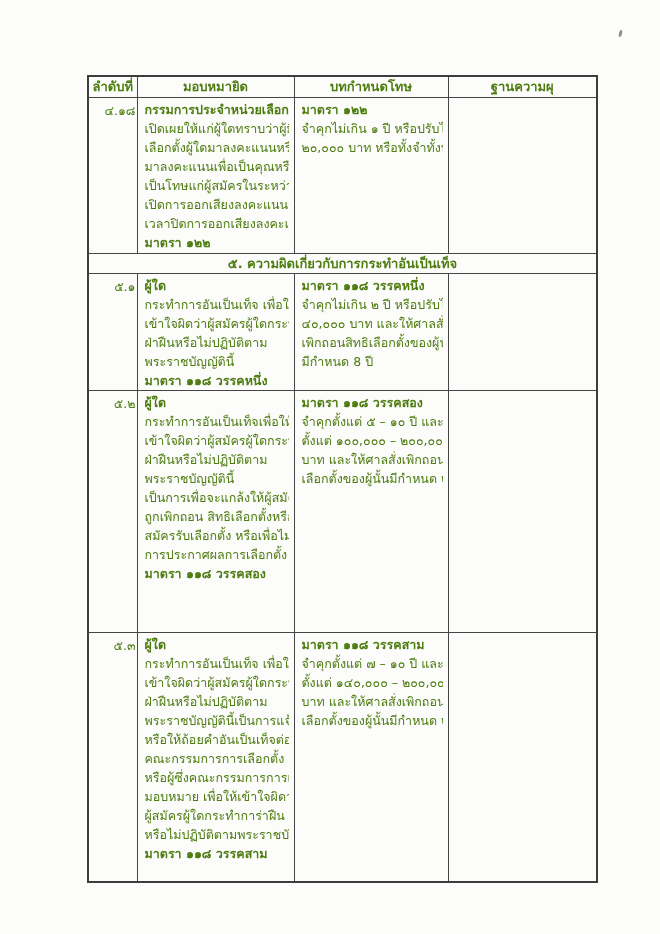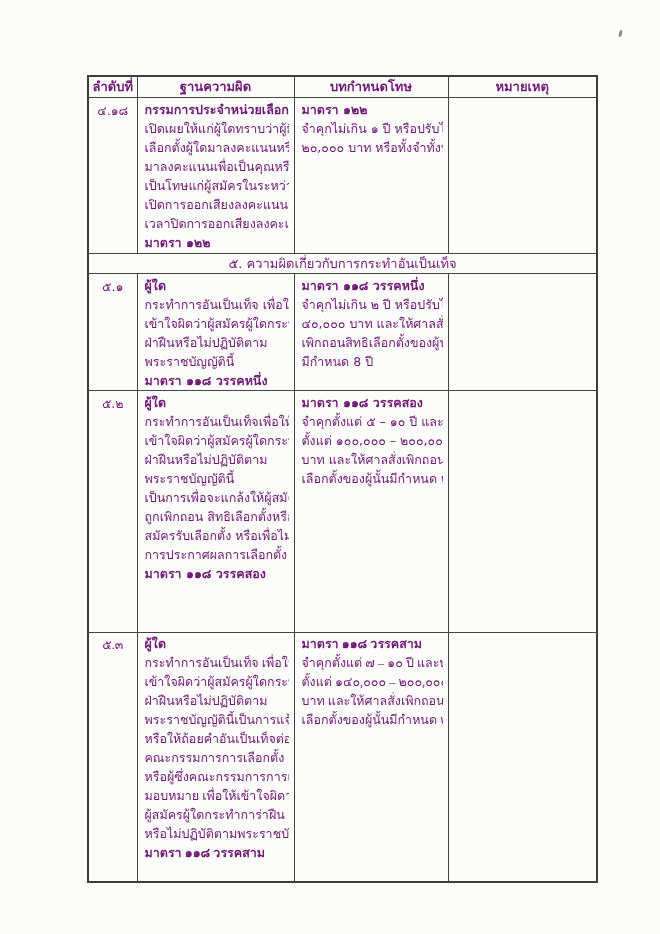--- a/index.html
+++ b/index.html
@@ -11,60 +11,60 @@
     color:#2b2b2b;
   }
   .page{position:absolute;inset:0;}
   .speck{
     position:absolute;left:619px;top:30px;width:3px;height:7px;
     background:#8a8a8a;border-radius:50%;transform:rotate(14deg);
   }
   table.offense-table{
     position:absolute;left:87px;top:75px;width:509px;
     border-collapse:collapse;table-layout:fixed;
-    font-size:12.5px;line-height:19px;color:#701a75;
+    font-size:12.5px;line-height:19px;color:#4d7c0f;
   }
   table.offense-table td, table.offense-table th{
     border:1px solid #454545;vertical-align:top;padding:0;
     overflow:hidden;
   }
   table.offense-table{border:2px solid #3d3d3d;}
   th{
     height:20px;font-weight:bold;text-align:center;
     font-size:13px;line-height:20px;white-space:nowrap;
   }
   .box{overflow:hidden;padding:2px 5px 2px 7px;}
-  .num-box{text-align:center;padding:3px 1px 2px 1px;}
+  .num-box{text-align:right;padding:3px 1px 2px 1px;}
   .line{white-space:nowrap;overflow:hidden;height:19px;}
   .line.b{font-weight:bold;}
   .section-cell{
-    text-align:center;font-weight:normal;font-size:13px;
+    text-align:center;font-weight:bold;font-size:13px;
     line-height:19px;padding:1px 2px;white-space:nowrap;
   }
   .remark-box{height:100%;}
 </style>
 </head>
 <body>
 
 <div class="page">
   <div class="speck"></div>
 
   <table class="offense-table">
     <colgroup>
       <col style="width:49px">
       <col style="width:157px">
       <col style="width:154px">
       <col style="width:149px">
     </colgroup>
     <thead>
       <tr>
         <th>ลำดับที่</th>
-        <th>ฐานความผิด</th>
+        <th>มอบหมายิด</th>
         <th>บทกำหนดโทษ</th>
-        <th>หมายเหตุ</th>
+        <th>ฐานความผุ</th>
       </tr>
     </thead>
     <tbody>
         <tr style="height: 156px;">
           <td>
             <div class="box num-box" style="height: 149px;">๔.๑๘</div>
           </td>
           <td>
             <div class="box" style="height: 149px;">
               <div class="line b">กรรมการประจำหน่วยเลือกตั้ง</div>
@@ -142,21 +142,21 @@
               <div class="line">จำคุกตั้งแต่ ๕ – ๑๐ ปี และปรับ</div>
               <div class="line">ตั้งแต่ ๑๐๐,๐๐๐ – ๒๐๐,๐๐๐</div>
               <div class="line">บาท และให้ศาลสั่งเพิกถอนสิทธิ</div>
               <div class="line">เลือกตั้งของผู้นั้นมีกำหนด ๒๐ ปี</div>
             </div>
           </td>
           <td>
             <div class="box remark-box" style="height: 186px;"></div>
           </td>
         </tr>
-        <tr style="height: 249px; font-family: Liberation Serif, serif;">
+        <tr style="height: 249px;">
           <td>
             <div class="box num-box" style="height: 242px;">๕.๓</div>
           </td>
           <td>
             <div class="box" style="height: 242px;">
               <div class="line b">ผู้ใด</div>
               <div class="line">กระทำการอันเป็นเท็จ เพื่อให้ผู้อื่น</div>
               <div class="line">เข้าใจผิดว่าผู้สมัครผู้ใดกระทำการ</div>
               <div class="line">ฝ่าฝืนหรือไม่ปฏิบัติตาม</div>
               <div class="line">พระราชบัญญัตินี้เป็นการแจ้ง</div>

